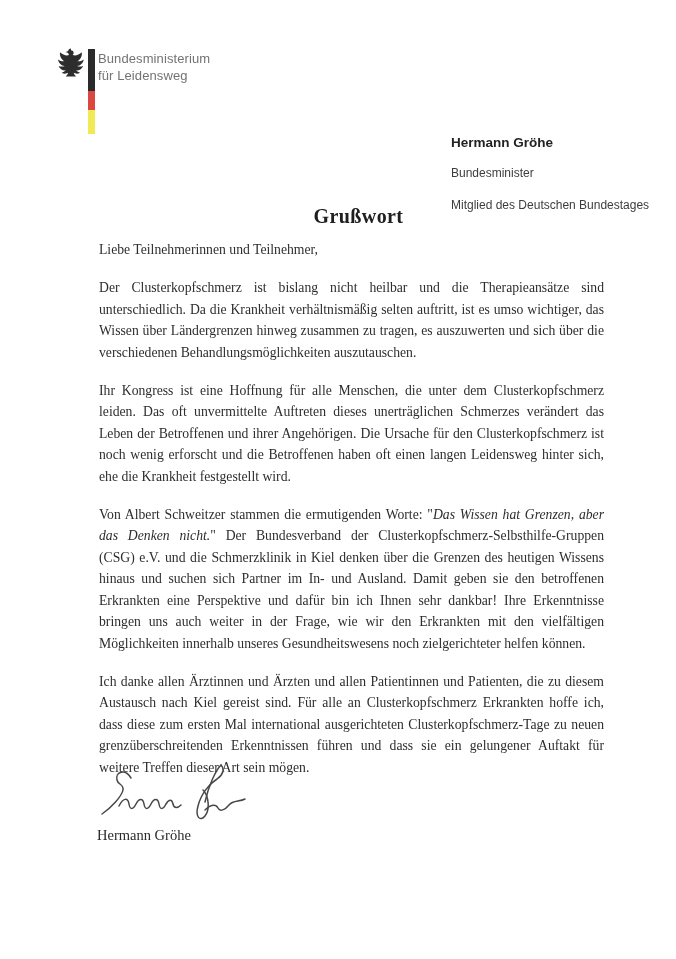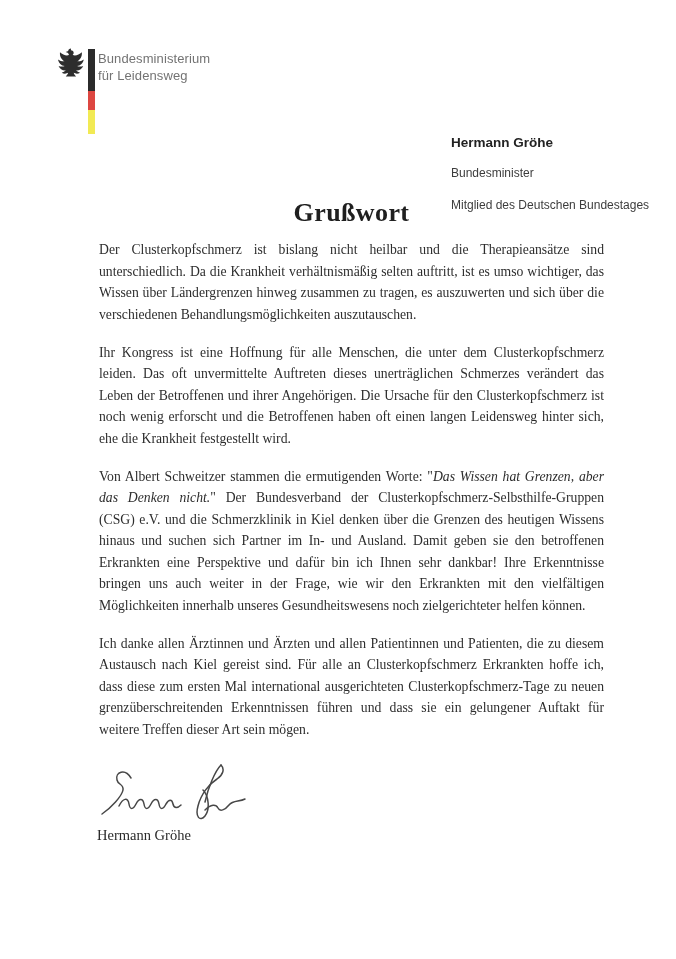--- a/index.html
+++ b/index.html
@@ -21,22 +21,22 @@
     color:#737373; letter-spacing:.1px; white-space:nowrap;
   }
 
   
   .letterhead { position:absolute; left:451px; top:135px; font-family:"Liberation Sans", sans-serif; }
   .lh-name { font-size:13.5px; font-weight:bold; color:#222; margin:0 0 4px 0; }
   .lh-line { font-size:12px; color:#3c3c3c; line-height:15.5px;margin-top:16px; }
 
   
   .doc-title {
-    position:absolute; left:99px; width:505px; top:198px; margin:0;
-    text-align:center; font-size:26px; font-weight:700; letter-spacing:.4px; color:#1f1f1f;
+    position:absolute; left:99px; width:505px; top:198px; margin:7px;
+    text-align:center; font-size:20px; font-weight:700; letter-spacing:.4px; color:#1f1f1f;
   }
 
   
   .body-text {
     position:absolute; left:99px; top:239px; width:505px;
     font-size:13.7px; line-height:21.5px; text-align:justify; color:#2d2d2d;
   }
   .body-text p { margin:0 0 16.5px 0; }
   .body-text .salutation { text-align:left; }
   .body-text em { font-style:italic; }
@@ -68,20 +68,21 @@
 
   <div class="letterhead">
     <div class="lh-name">Hermann Gröhe</div>
     <div class="lh-line">Bundesminister</div>
     <div class="lh-line">Mitglied des Deutschen Bundestages</div>
   </div>
 
   <h1 class="doc-title">Grußwort</h1>
 
   <div class="body-text">
+    <p class="salutation">Liebe Teilnehmerinnen und Teilnehmer,</p>
     <div>
         <p>Der Clusterkopfschmerz ist bislang nicht heilbar und die Therapieansätze sind unterschiedlich. Da die Krankheit verhältnismäßig selten auftritt, ist es umso wichtiger, das Wissen über Ländergrenzen hinweg zusammen zu tragen, es auszuwerten und sich über die verschiedenen Behandlungsmöglichkeiten auszutauschen.</p>
         <p>Ihr Kongress ist eine Hoffnung für alle Menschen, die unter dem Clusterkopfschmerz leiden. Das oft unvermittelte Auftreten dieses unerträglichen Schmerzes verändert das Leben der Betroffenen und ihrer Angehörigen. Die Ursache für den Clusterkopfschmerz ist noch wenig erforscht und die Betroffenen haben oft einen langen Leidensweg hinter sich, ehe die Krankheit festgestellt wird.</p>
         <p>Von Albert Schweitzer stammen die ermutigenden Worte: "<em>Das Wissen hat Grenzen, aber das Denken nicht.</em>" Der Bundesverband der Clusterkopfschmerz-Selbsthilfe-Gruppen (CSG) e.V. und die Schmerzklinik in Kiel denken über die Grenzen des heutigen Wissens hinaus und suchen sich Partner im In- und Ausland. Damit geben sie den betroffenen Erkrankten eine Perspektive und dafür bin ich Ihnen sehr dankbar! Ihre Erkenntnisse bringen uns auch weiter in der Frage, wie wir den Erkrankten mit den vielfältigen Möglichkeiten innerhalb unseres Gesundheitswesens noch zielgerichteter helfen können.</p>
         <p>Ich danke allen Ärztinnen und Ärzten und allen Patientinnen und Patienten, die zu diesem Austausch nach Kiel gereist sind. Für alle an Clusterkopfschmerz Erkrankten hoffe ich, dass diese zum ersten Mal international ausgerichteten Clusterkopfschmerz-Tage zu neuen grenzüberschreitenden Erkenntnissen führen und dass sie ein gelungener Auftakt für weitere Treffen dieser Art sein mögen.</p>
       </div>
   </div>
 
   <div class="signature-block">
     <svg class="sig-svg" width="160" height="62" viewBox="0 0 160 62" aria-hidden="true">

